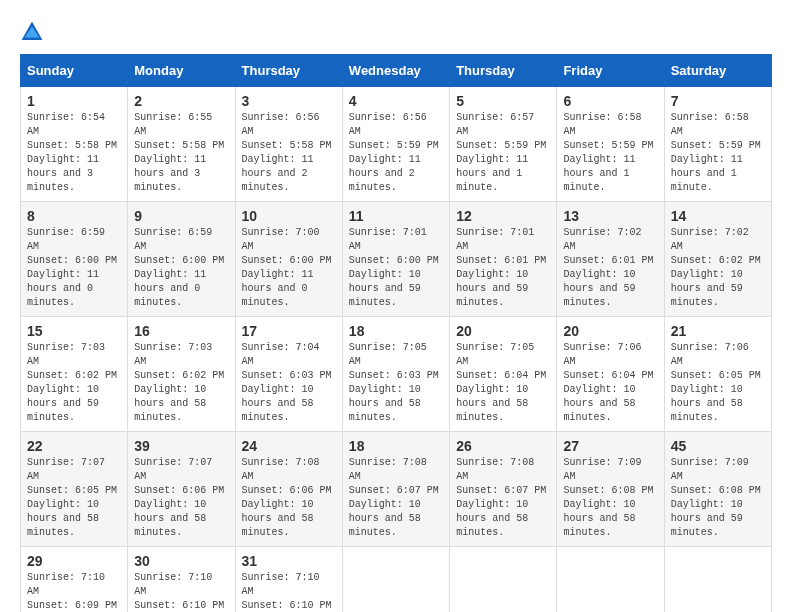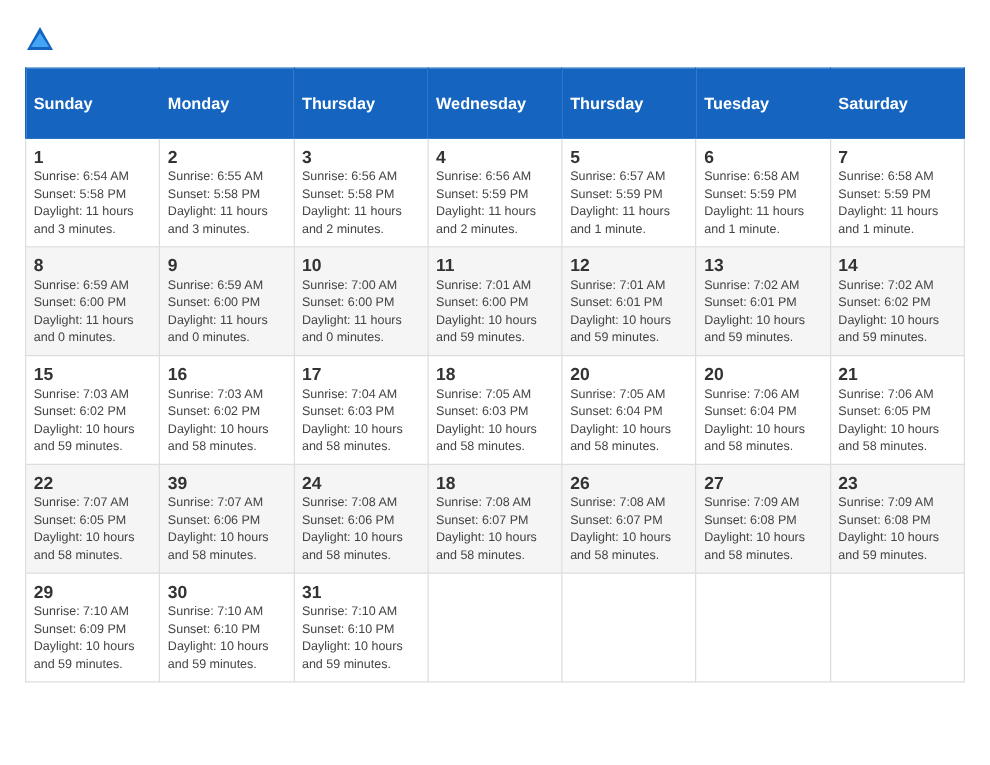--- a/index.html
+++ b/index.html
@@ -50,21 +50,21 @@
     table {
       width: 100%;
       border-collapse: collapse;
       font-size: 11px;
     }
     thead tr {
       background-color: #1565c0;
       color: #fff;
     }
     thead th {
-      padding: 20px 6px;
+      padding: 8px 6px;
       text-align: left;
       font-size: 13px;
       font-weight: bold;
       border: 1px solid #1565c0;
     }
     tbody tr {
       background: #fff;
     }
     tbody tr:nth-child(even) {
       background: #f5f5f5;
@@ -80,20 +80,21 @@
       font-size: 14px;
       font-weight: bold;
       color: #333;
       display: block;
       margin-bottom: 2px;
     }
     .day-info {
       font-size: 10px;
       color: #444;
       line-height: 1.4;
+      font-family: Liberation Mono, monospace;
     }
     .empty-cell {
       background: #fff;
     }
   </style>
 </head>
 <body>
 
 <div class="header-section">
   <div class="logo">
@@ -112,21 +113,21 @@
 </div>
 
 <table>
   <thead>
     <tr>
     <th>Sunday</th>
         <th>Monday</th>
         <th>Thursday</th>
         <th>Wednesday</th>
         <th>Thursday</th>
-        <th>Tuesday</th>
+        <th>Friday</th>
         <th>Saturday</th>
       </tr>
   </thead>
   <tbody id="calendar-body">
   <tr>
         <td>
         <span class="day-number">1</span>
         <div class="day-info">
           Sunrise: 6:54 AM<br>
           Sunset: 5:58 PM<br>
@@ -341,21 +342,21 @@
       </td>
         <td>
         <span class="day-number">27</span>
         <div class="day-info">
           Sunrise: 7:09 AM<br>
           Sunset: 6:08 PM<br>
           Daylight: 10 hours and 58 minutes.
         </div>
       </td>
         <td>
-        <span class="day-number">23</span>
+        <span class="day-number">45</span>
         <div class="day-info">
           Sunrise: 7:09 AM<br>
           Sunset: 6:08 PM<br>
           Daylight: 10 hours and 59 minutes.
         </div>
       </td>
       </tr>
       <tr>
         <td>
         <span class="day-number">29</span>

